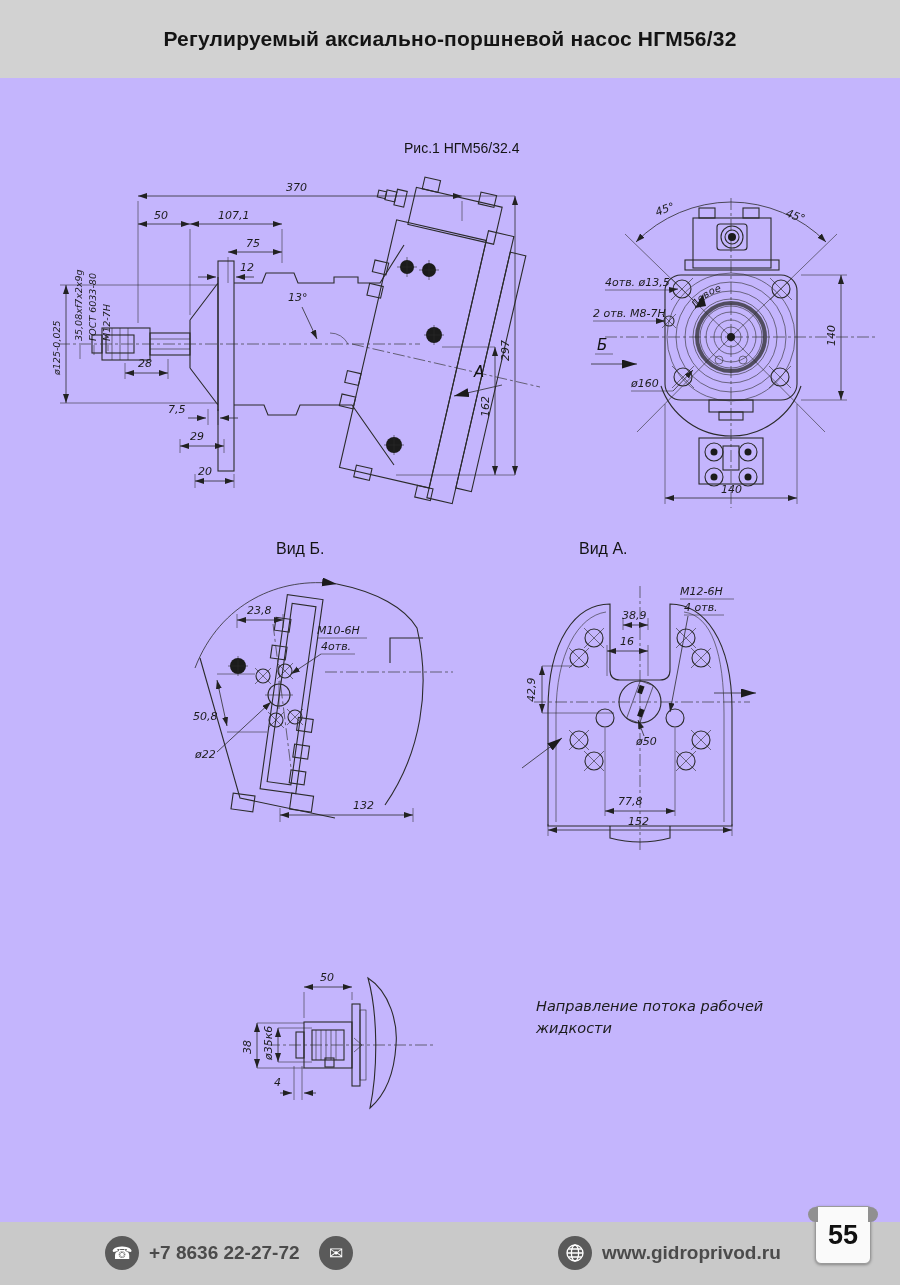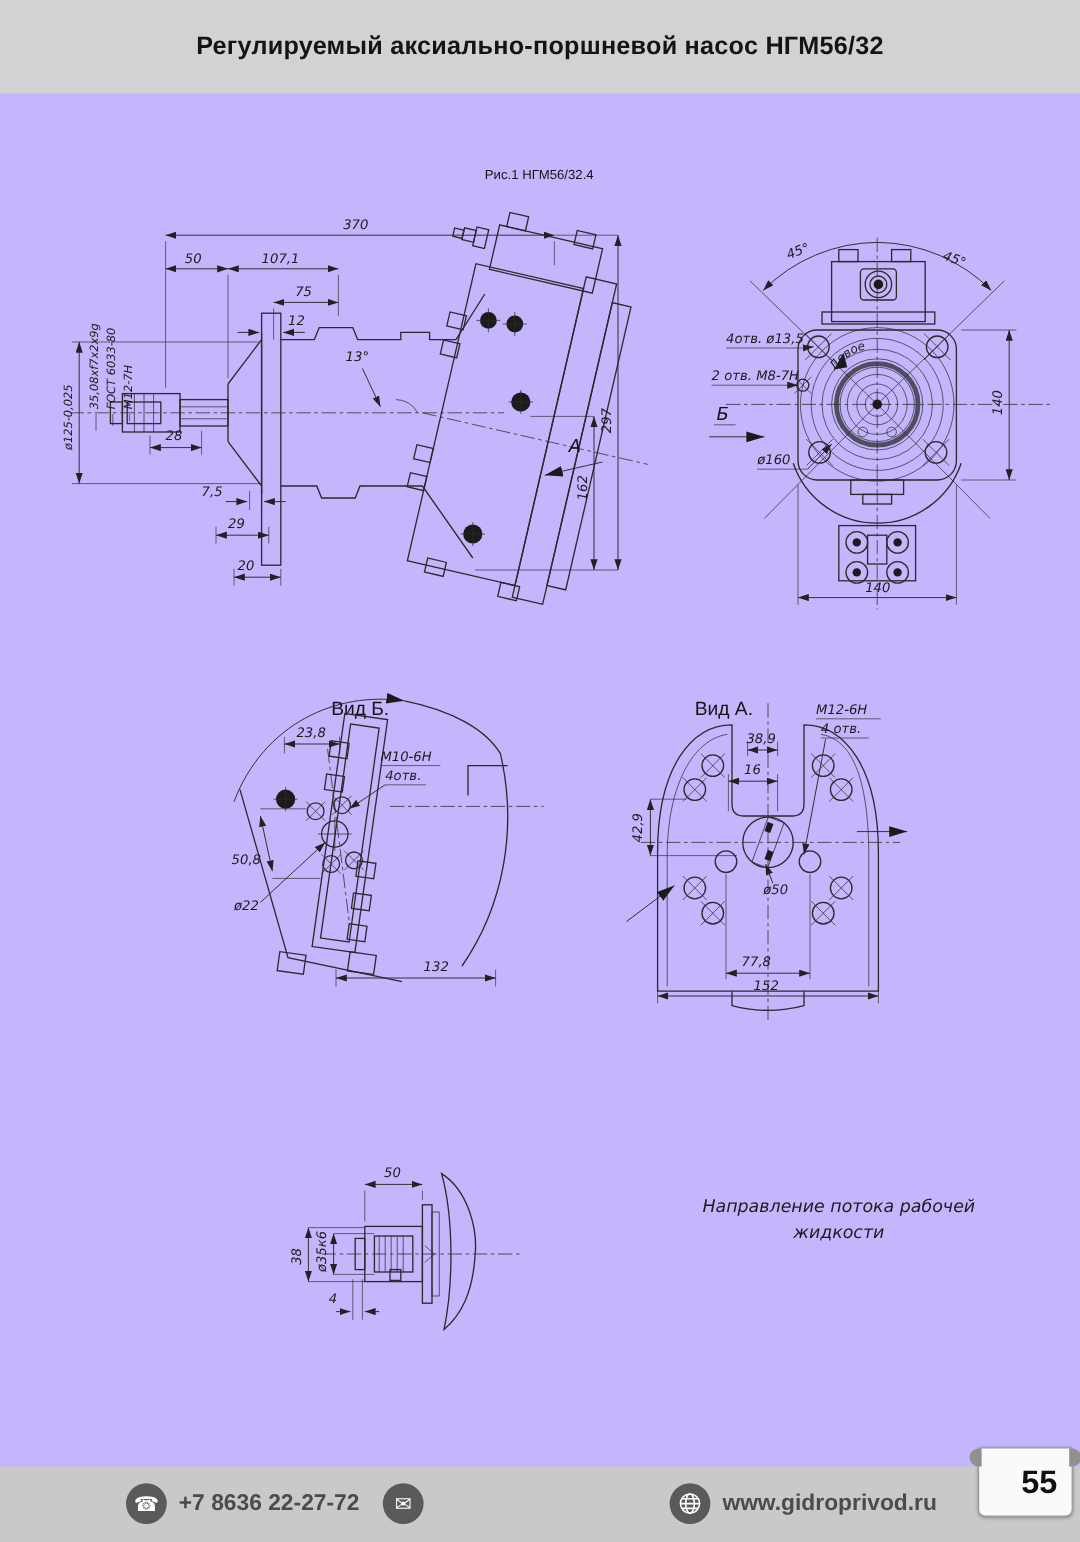--- a/index.html
+++ b/index.html
@@ -2,43 +2,43 @@
 <html><head>
 <meta charset="utf-8">
 <style>
   html,body{margin:0;padding:0;background:#e8e8e8;}
   .page{position:relative;width:900px;height:1285px;background:#c4b5fd;overflow:hidden;
         font-family:"Liberation Sans",sans-serif;}
   .band{position:absolute;left:0;width:900px;background:#d2d2d2;}
   .band.top{top:0;height:78px;display:flex;align-items:center;justify-content:center;}
   .band.bottom{top:1222px;height:63px;background:#c9c9c9;}
   .title{font-size:21px;font-weight:bold;color:#141414;letter-spacing:.2px;}
-  .cap{position:absolute;font-size:11px;color:#141414;}
+  .cap{position:absolute;font-size:14px;color:#141414;}
   .cap2{position:absolute;font-size:15px;color:#141414;line-height:21px;}
-  .viewcap{position:absolute;font-size:16px;color:#141414;margin-top:43px;}
+  .viewcap{position:absolute;font-size:16px;color:#141414;}
   .drw{position:absolute;}
   .ln{fill:none;stroke:#2b2b2b;stroke-width:1.1;}
   .tn{fill:none;stroke:#2b2b2b;stroke-width:.6;}
   .cl{fill:none;stroke:#3a3a3a;stroke-width:.7;stroke-dasharray:12 3 3 3;}
   .dm{fill:none;stroke:#2b2b2b;stroke-width:.8;}
   .xt{fill:none;stroke:#2b2b2b;stroke-width:.55;}
   .blk{fill:#1b1b1b;stroke:none;}
   text.dt{font:italic 11px "DejaVu Sans",sans-serif;fill:#1c1c1c;}
   text.ds{font:italic 9.5px "DejaVu Sans",sans-serif;fill:#1c1c1c;}
   text.vt{font:italic 15px "DejaVu Sans",sans-serif;fill:#111;}
-  .flow{position:absolute;left:564px;top:995px;width:270px;text-align:center;
+  .flow{position:absolute;left:536px;top:995px;width:270px;
         font:italic 14.5px "DejaVu Sans",sans-serif;color:#1c1c1c;line-height:22px;}
   .flow .arr{vertical-align:middle;margin-left:6px;}
   .contact{position:absolute;top:1236px;display:flex;align-items:center;gap:10px;}
   .cicon{width:34px;height:34px;border-radius:50%;background:#5a5a5a;color:#fff;
          display:flex;align-items:center;justify-content:center;font-size:17px;}
   .ctext{font-size:19px;font-weight:bold;color:#4b4b4b;}
   .badge{position:absolute;left:815px;top:1206px;width:54px;height:56px;background:#fafafa;
          border:1px solid #9a9a9a;border-radius:3px 3px 6px 6px;box-shadow:0 1px 3px rgba(0,0,0,.35);
-         display:flex;align-items:center;justify-content:center;padding-left:23px;}
+         display:flex;align-items:center;justify-content:center;}
   .badge .num{font-size:27px;font-weight:bold;color:#101010;}
   .curl{position:absolute;top:0;width:10px;height:15px;background:#909090;}
   .curl.l{left:-8px;border-radius:8px 0 0 8px;}
   .curl.r{right:-8px;border-radius:0 8px 8px 0;}
 </style>
 </head>
 <body>
 
 <div class="page">
 

